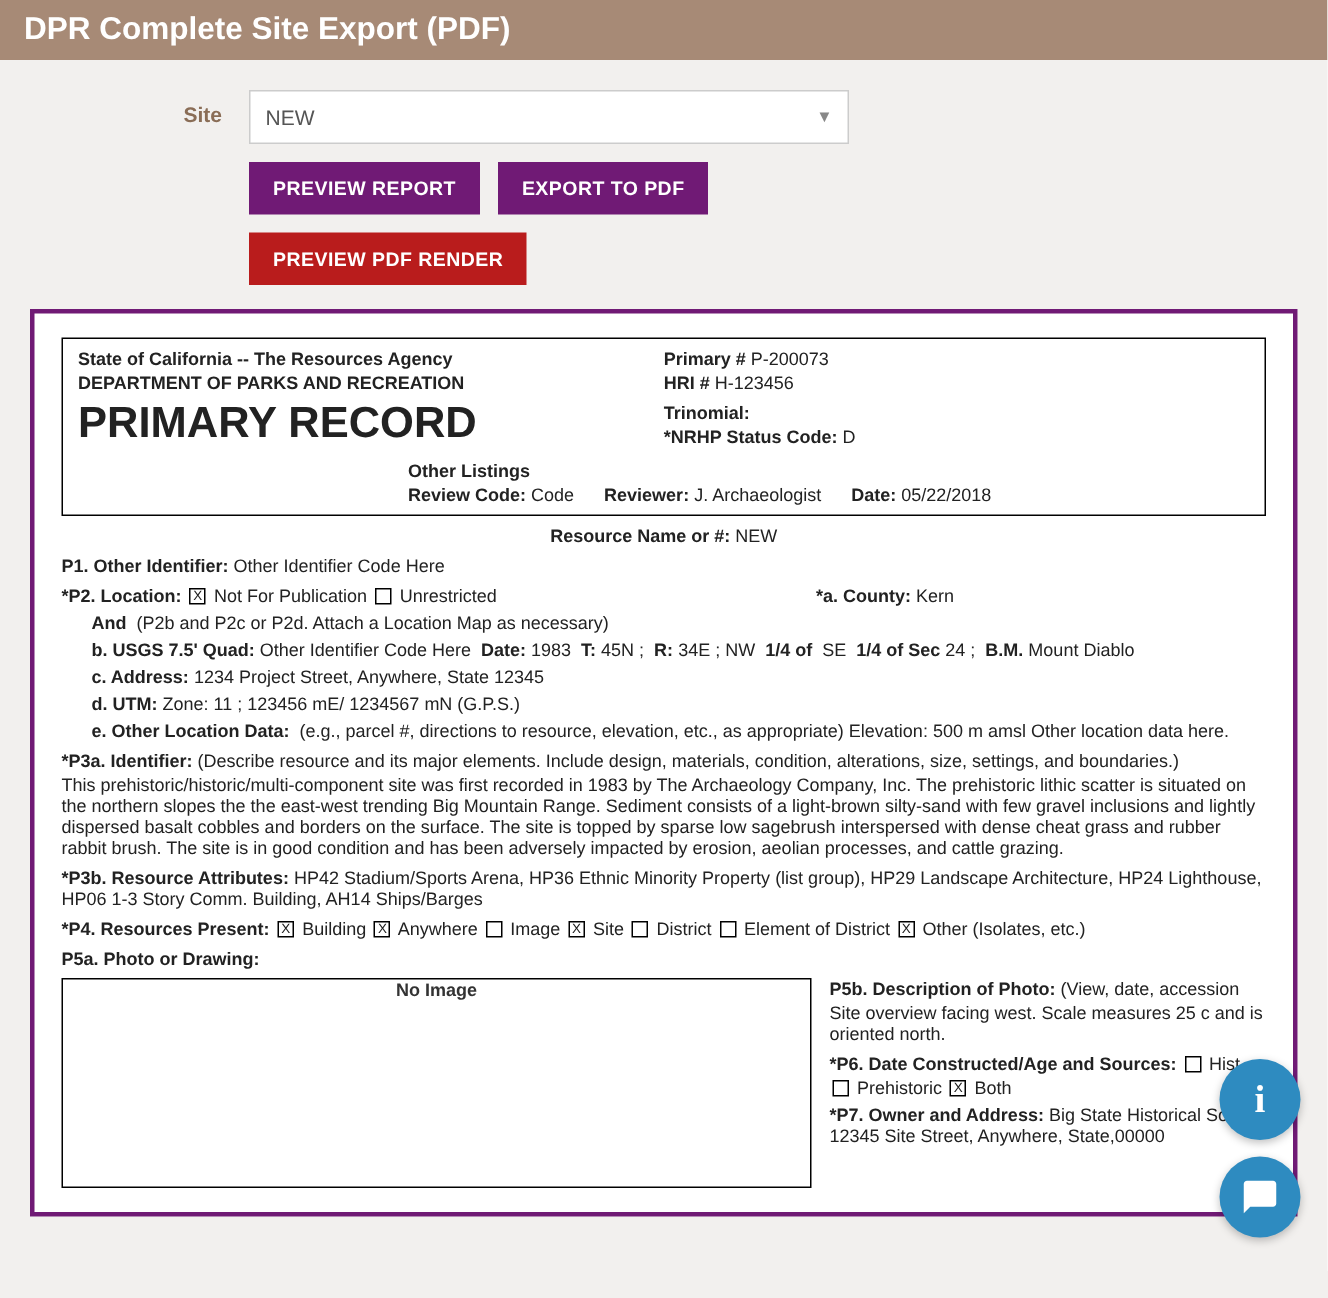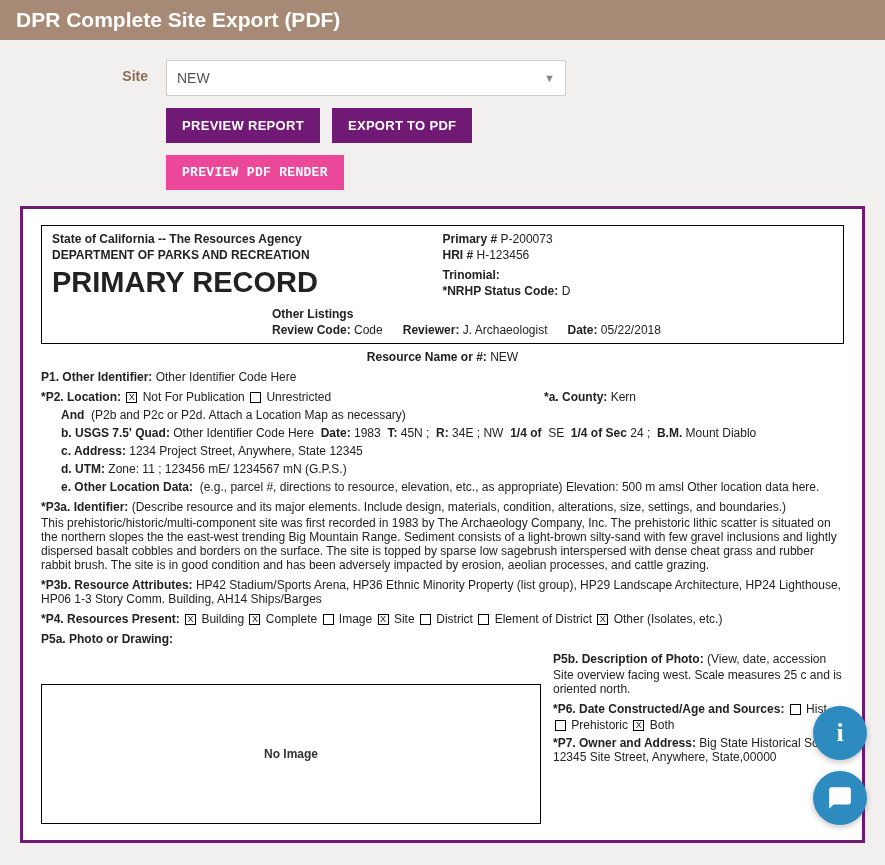--- a/index.html
+++ b/index.html
@@ -51,21 +51,21 @@
   .btn {
     border: none;
     padding: 10px 16px;
     font-weight: 700;
     font-size: 13px;
     color: #fff;
     cursor: pointer;
     letter-spacing: 0.3px;
   }
   .btn-green { background: #701a75; }
-  .btn-blue { background: #ec4899; font-family: Liberation Mono, monospace; }
+  .btn-blue { background: #b91c1c; }
   .doc-wrap {
     background: #fff;
     margin: 0 20px 20px 20px;
     border: 3px solid #701a75;
     padding: 16px 18px;
     font-family: "Segoe UI", Arial, sans-serif;
     color: #222;
     font-size: 12px;
   }
   .box {
@@ -93,24 +93,22 @@
     line-height: 9px;
     font-size: 9px;
     margin: 0 2px;
   }
   .photo-row { display: flex; gap: 12px; margin-top: 6px; }
   .photo-box {
     border: 1px solid #000;
     width: 500px;
     height: 140px;
     display: flex;
-    align-items: center;
     justify-content: center;
     color: #333;
-    margin-top: 32px;
   }
   .photo-side { flex: 1; }
   .fab {
     position: fixed;
     right: 18px;
     width: 54px;
     height: 54px;
     border-radius: 50%;
     display: flex;
     align-items: center;
@@ -207,21 +205,21 @@
   <div class="indent mt4"><span class="b">e. Other Location Data:</span> &nbsp;<span>(e.g., parcel #, directions to resource, elevation, etc., as appropriate)  Elevation: 500 m amsl  Other location data here.</span></div>
 
   <div class="mt6"><span class="b">*P3a. Identifier:</span> <span>(Describe resource and its major elements. Include design, materials, condition, alterations, size, settings, and boundaries.)</span></div>
   <div class="mt2">This prehistoric/historic/multi-component site was first recorded in 1983 by The Archaeology Company, Inc. The prehistoric lithic scatter is situated on the northern slopes the the east-west trending Big Mountain Range. Sediment consists of a light-brown silty-sand with few gravel inclusions and lightly dispersed basalt cobbles and borders on the surface. The site is topped by sparse low sagebrush interspersed with dense cheat grass and rubber rabbit brush. The site is in good condition and has been adversely impacted by erosion, aeolian processes, and cattle grazing.</div>
 
   <div class="mt6"><span class="b">*P3b. Resource Attributes:</span> <span>HP42 Stadium/Sports Arena, HP36 Ethnic Minority Property (list group), HP29 Landscape Architecture, HP24 Lighthouse, HP06 1-3 Story Comm. Building, AH14 Ships/Barges</span></div>
 
   <div class="mt6">
     <span class="b">*P4. Resources Present:</span>
     <span class="ck">X</span> <span>Building</span>
-    <span class="ck">X</span> <span>Complete</span>
+    <span class="ck">X</span> <span>Anywhere</span>
     <span class="ck"></span> <span>Image</span>
     <span class="ck">X</span> <span>Site</span>
     <span class="ck"></span> <span>District</span>
     <span class="ck"></span> <span>Element of District</span>
     <span class="ck">X</span> <span>Other (Isolates, etc.)</span>
   </div>
 
   <div class="b mt6">P5a. Photo or Drawing:</div>
   <div class="photo-row">
     <div class="photo-box">

